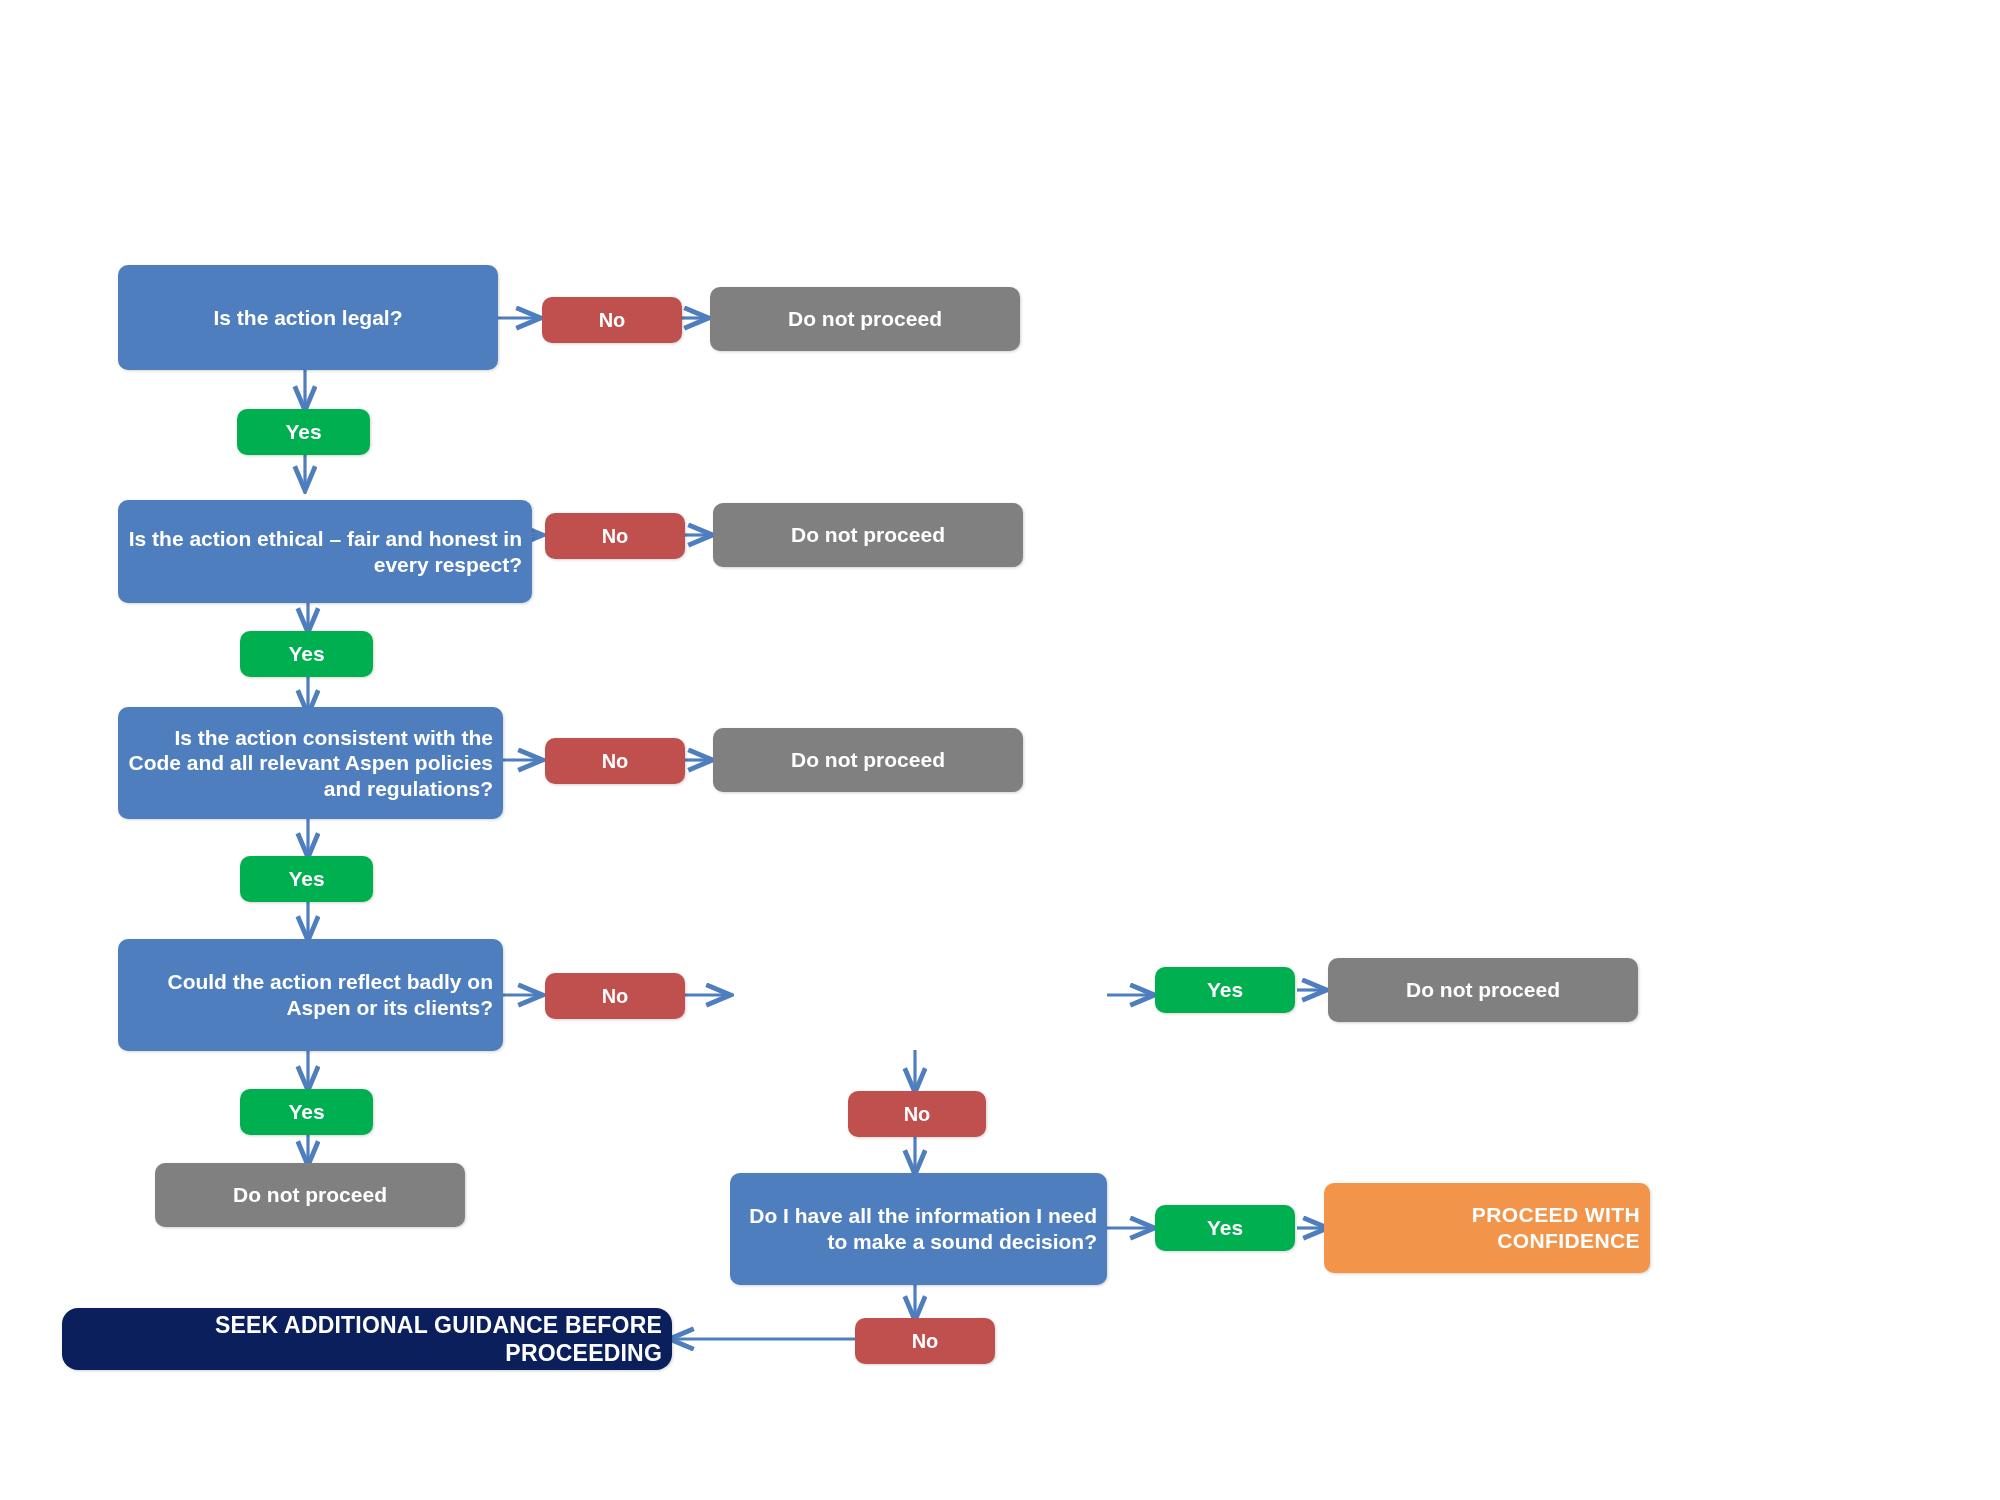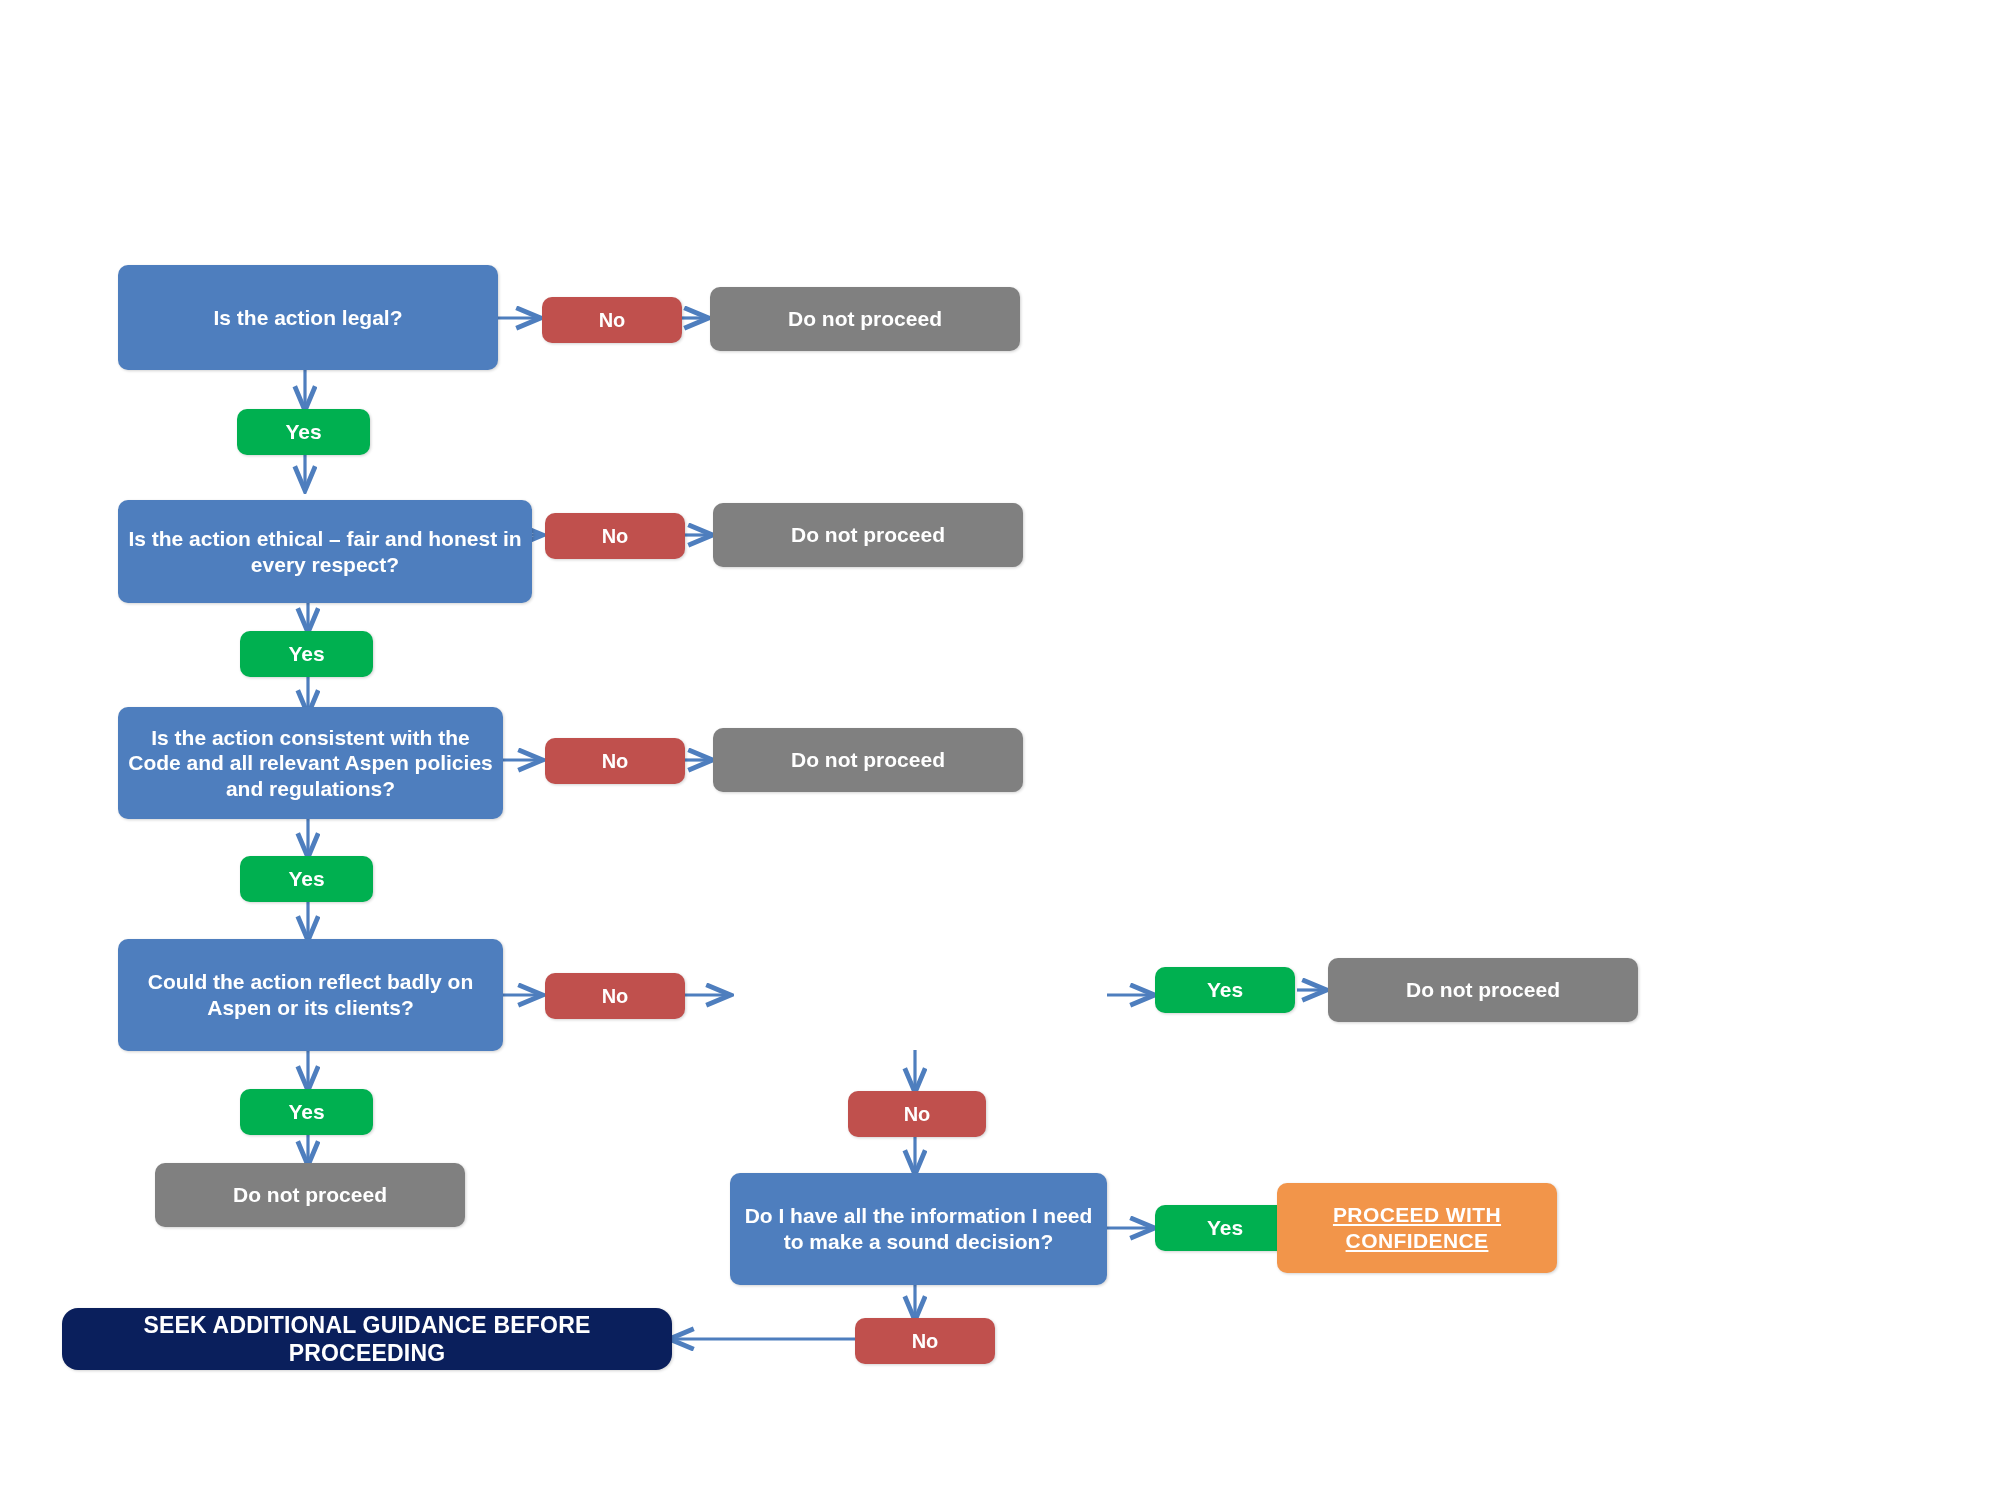--- a/index.html
+++ b/index.html
@@ -16,21 +16,21 @@
     height: 1500px;
     background: #ffffff;
     overflow: hidden;
   }
   .node {
     position: absolute;
     box-sizing: border-box;
     display: flex;
     align-items: center;
     justify-content: center;
-    text-align: center;
+    text-align: right;
     color: #ffffff;
     border-radius: 10px;
     line-height: 1.22;
     padding: 4px 10px;
     white-space: pre-line;
     box-shadow: 1px 1px 3px rgba(0,0,0,0.18);
   }
   .q-node {
     background: #4E7EBE;
     font-size: 21px;
@@ -201,21 +201,21 @@
   </div>
 
   <div class="node q-node" style="left:730px; top:1173px; width:377px; height:112px;">
     <span>Do I have all the information I need to make a sound decision?</span>
   </div>
 
   <div class="node yes-node" style="left:1155px; top:1205px; width:140px; height:46px;">
     <span>Yes</span>
   </div>
 
-  <div class="node proceed-node" style="left:1277px; top:1183px; width:280px; height:90px;text-decoration:underline;">
+  <div class="node proceed-node" style="left:1324px; top:1183px; width:326px; height:90px;">
     <span>PROCEED WITH CONFIDENCE</span>
   </div>
 
   <div class="node no-node" style="left:855px; top:1318px; width:140px; height:46px;">
     <span>No</span>
   </div>
 
   <div class="node guidance-node" style="left:62px; top:1308px; width:610px; height:62px;">
     <span>SEEK ADDITIONAL GUIDANCE BEFORE PROCEEDING</span>
   </div>

